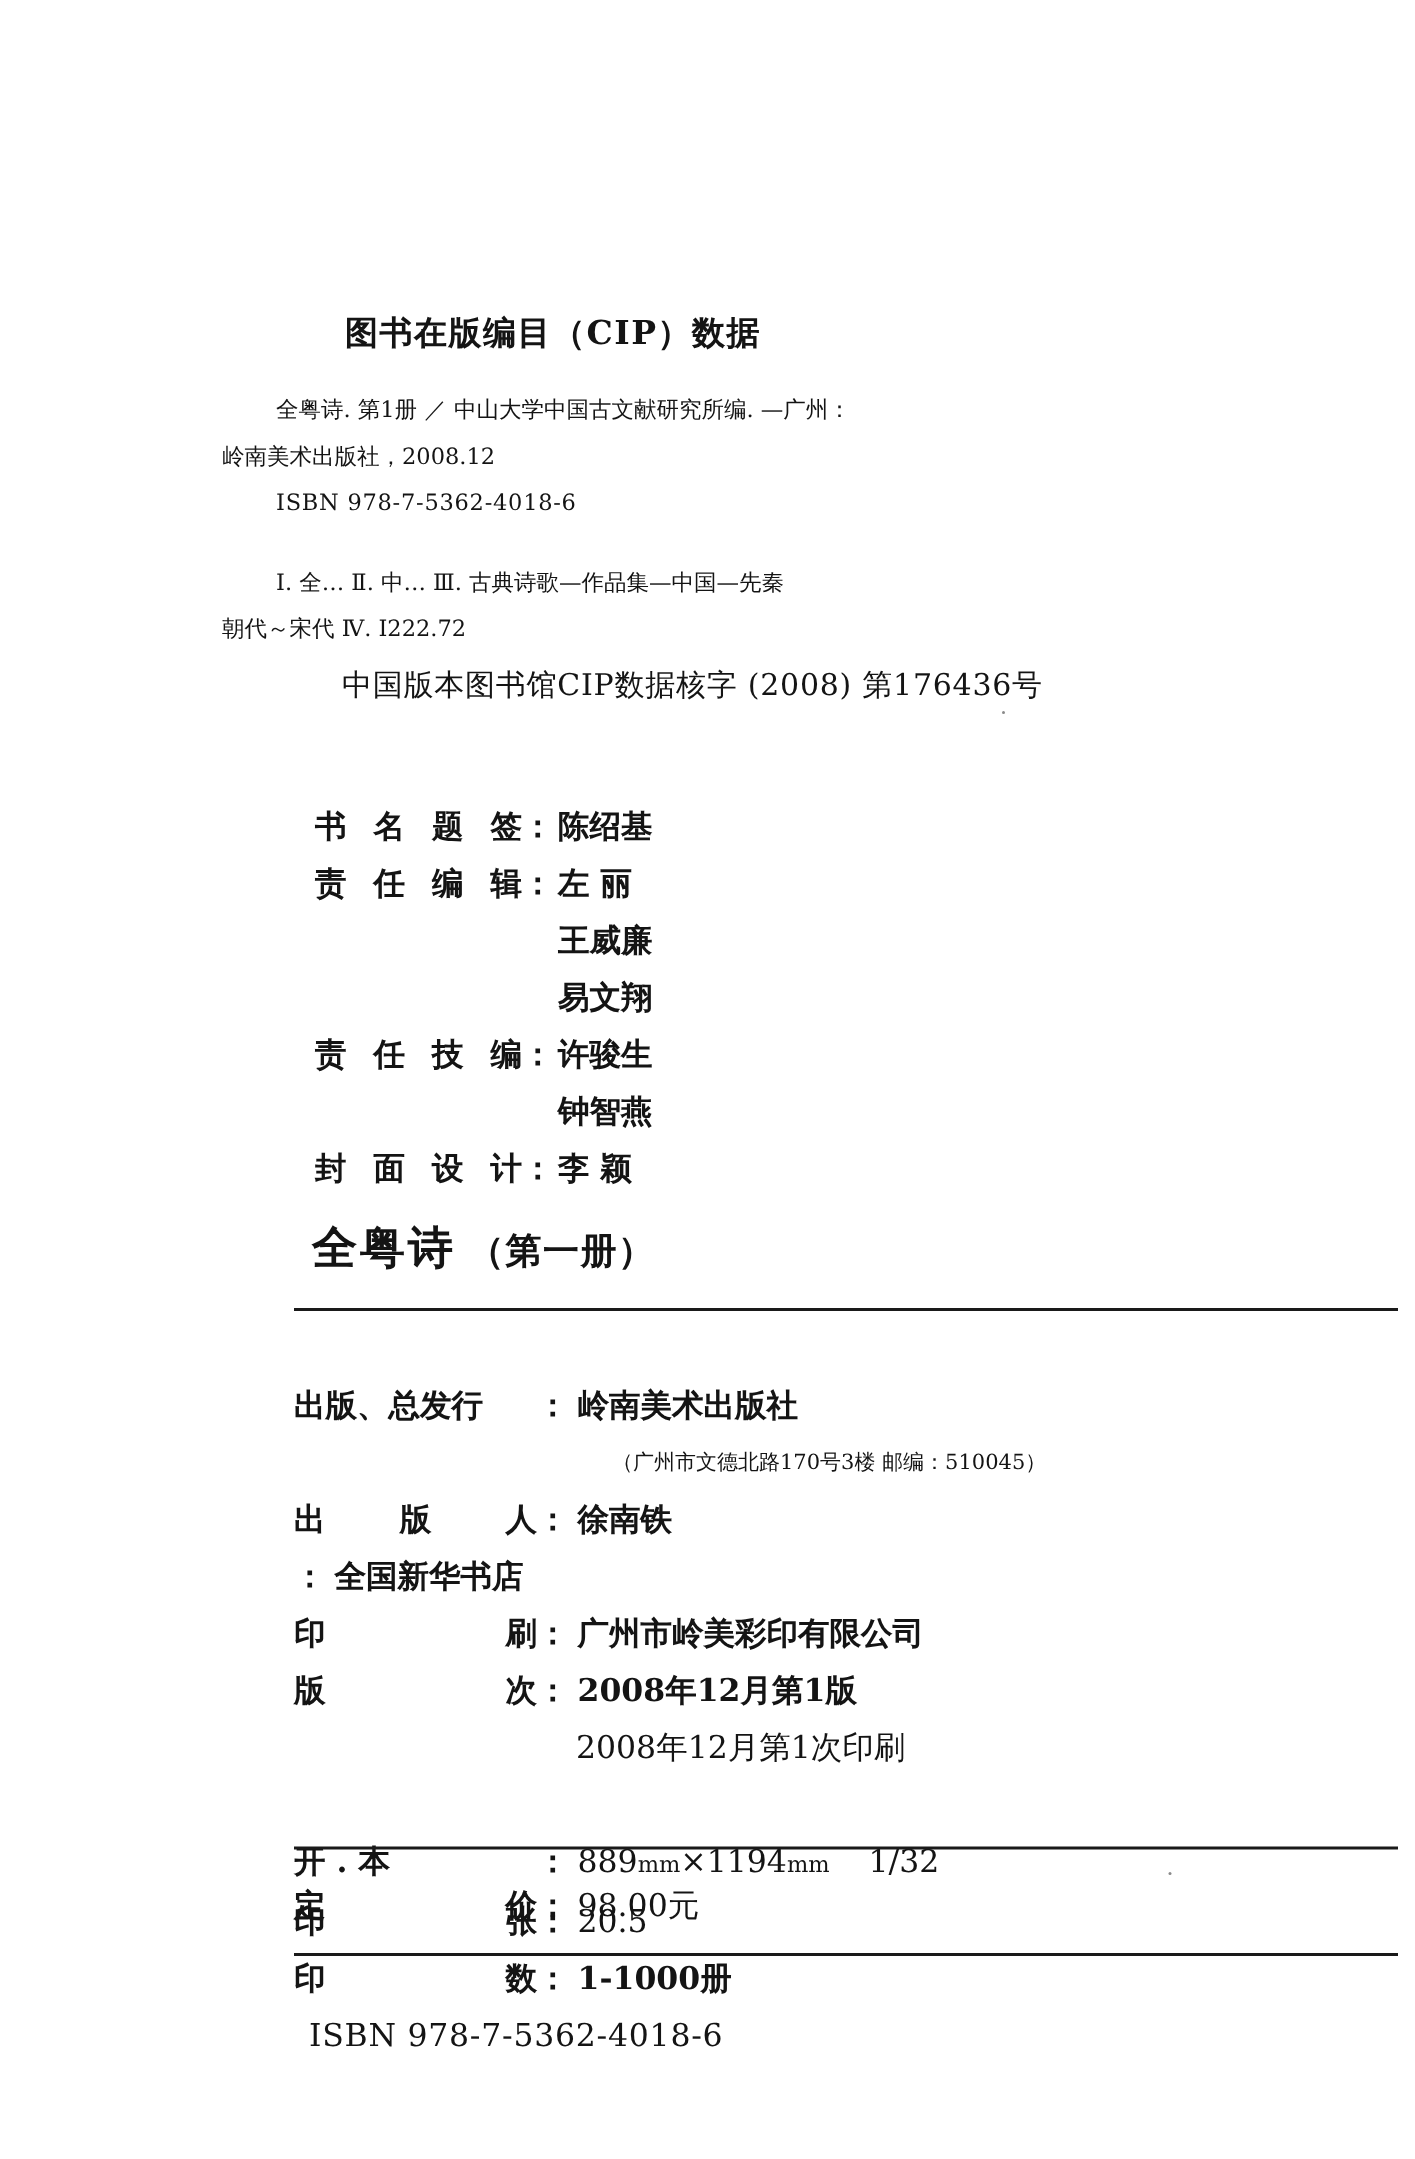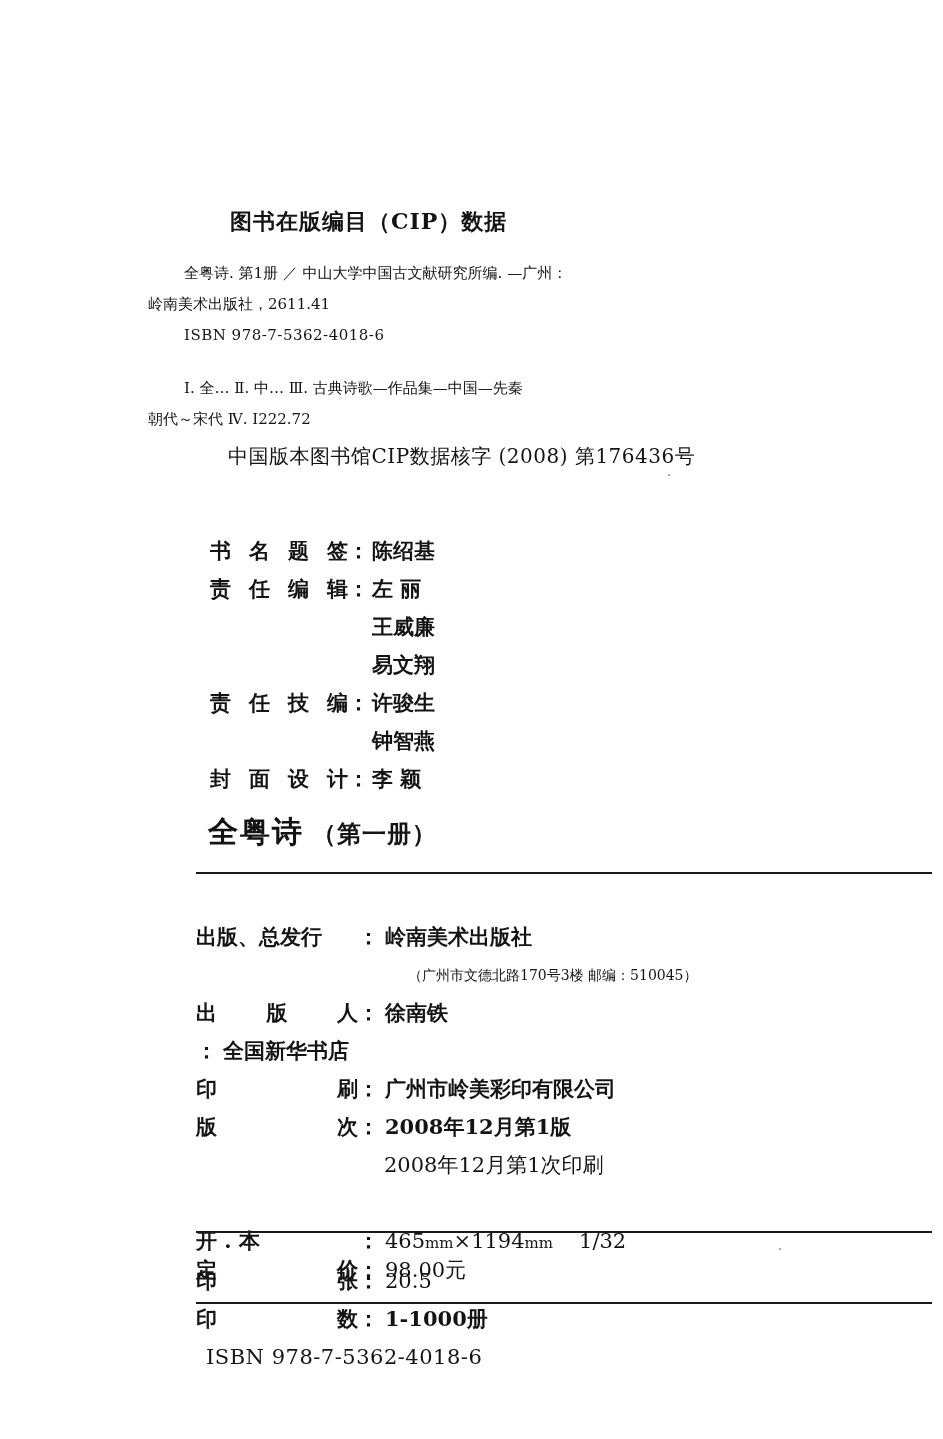--- a/index.html
+++ b/index.html
@@ -203,21 +203,21 @@
 </style>
 </head>
 <body>
 
 <div class="page">
 
   <div class="cip-heading">图书在版编目（CIP）数据</div>
 
   <div class="cip-body">
     <p class="indent">全粤诗. 第1册 ／ 中山大学中国古文献研究所编. —广州：</p>
-    <p>岭南美术出版社，2611.41</p>
+    <p>岭南美术出版社，2008.12</p>
     <p class="indent isbn-line">ISBN 978-7-5362-4018-6</p>
     <p class="indent gap-top">Ⅰ. 全… Ⅱ. 中… Ⅲ. 古典诗歌—作品集—中国—先秦</p>
     <p>朝代～宋代 Ⅳ. I222.72</p>
   </div>
 
   <div class="cip-core">中国版本图书馆CIP数据核字 (2008) 第176436号</div>
 
   <div class="credits">
     <div class="row">
       <span class="lbl">书名题签</span>
@@ -285,21 +285,21 @@
     </div>
     <div class="row">
       <span class="lbl">版 次</span>
         <span class="colon">：</span>
         <span class="val">2008年12月第1版</span>
     </div>
     <div class="cont">2008年12月第1次印刷</div>
     <div class="row">
       <span class="lbl lbl-wide">开 . 本</span>
         <span class="colon">：</span>
-        <span class="val plain">465</span>
+        <span class="val plain">889</span>
         <span class="val plain small-unit">mm</span>
         <span class="val plain">×1194</span>
         <span class="val plain small-unit">mm</span>
         <span class="val plain" style="padding-left:26px">1/32</span>
     </div>
     <div class="row">
       <span class="lbl">印 张</span>
         <span class="colon">：</span>
         <span class="val plain">20.5</span>
     </div>

